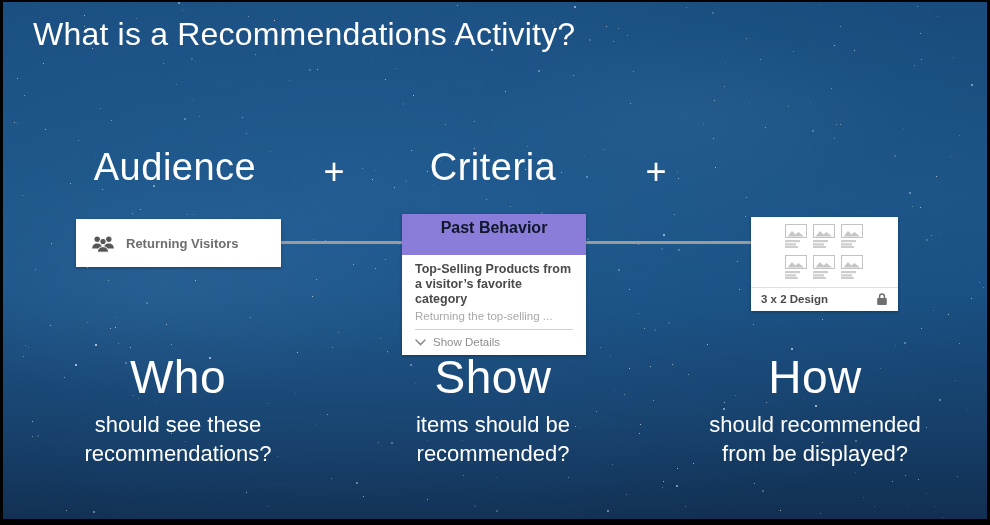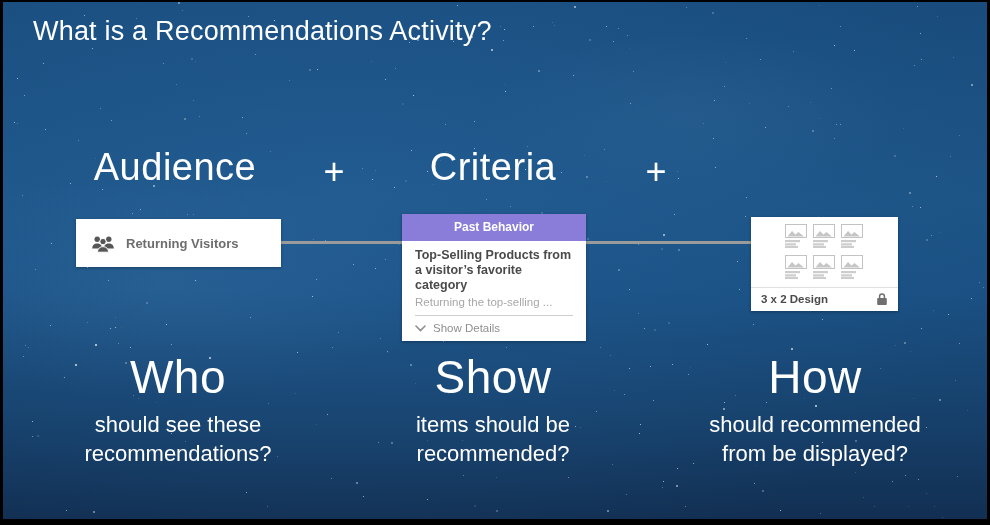--- a/index.html
+++ b/index.html
@@ -15,21 +15,21 @@
       radial-gradient(ellipse 420px 160px at 16% 55%, rgba(120,170,215,0.10), transparent 70%),
       radial-gradient(ellipse 300px 120px at 70% 22%, rgba(120,170,215,0.07), transparent 70%),
       radial-gradient(ellipse 900px 520px at 35% 38%, rgba(45,110,170,0.30), transparent 75%),
       linear-gradient(180deg,#194c7d 0%,#1d5486 38%,#1a5083 56%,#163f69 82%,#122f52 100%);
   }
   #stars{position:absolute;inset:0;z-index:0;}
   #stars i{position:absolute;background:#fff;border-radius:50%;display:block;}
 
   .page-title{
     position:absolute;left:30px;top:14px;z-index:2;
-    color:#fff;font-size:27px;font-weight:300;letter-spacing:0.2px;
+    color:#fff;font-size:32px;font-weight:300;letter-spacing:0.2px;
   }
 
   .heading{
     position:absolute;top:144px;z-index:2;transform:translateX(-50%);
     color:#fff;font-size:38px;font-weight:300;letter-spacing:0.5px;white-space:nowrap;
   }
   .h-audience{left:172px;}
   .h-criteria{left:490px;}
   .h-design{left:818px;}
   .plus{
@@ -54,23 +54,23 @@
   .audience-card{
     left:73px;top:217px;width:205px;height:48px;
     display:flex;align-items:center;gap:11px;padding-left:15px;box-sizing:border-box;
   }
   .people-icon{display:flex;align-items:center;}
   .aud-label{color:#6d6d6d;font-size:13px;font-weight:bold;}
 
   
   .criteria-card{left:399px;top:212px;width:184px;}
   .crit-header{
-    height:27px;line-height:27px;text-align:center;
+    height:41px;line-height:27px;text-align:center;
     background:var(--purple,#8a7cd9);
-    color:#ffffff;font-size:12px;font-weight:bold;
+    color:#0f172a;font-size:16px;font-weight:bold;
   }
   .crit-body{padding:7px 13px 7px 13px;}
   .crit-title{color:#4a4a4a;font-size:12.5px;font-weight:bold;line-height:15px;}
   .crit-sub{color:#a8a8a8;font-size:11.5px;margin-top:3px;}
   .crit-divider{border-top:1px solid #cfcfcf;margin:7px 0 6px 0;}
   .crit-action{display:flex;align-items:center;gap:7px;color:#8f8f8f;font-size:11.5px;cursor:pointer;}
 
   
   .design-card{left:748px;top:215px;width:147px;}
   .thumb-grid{

